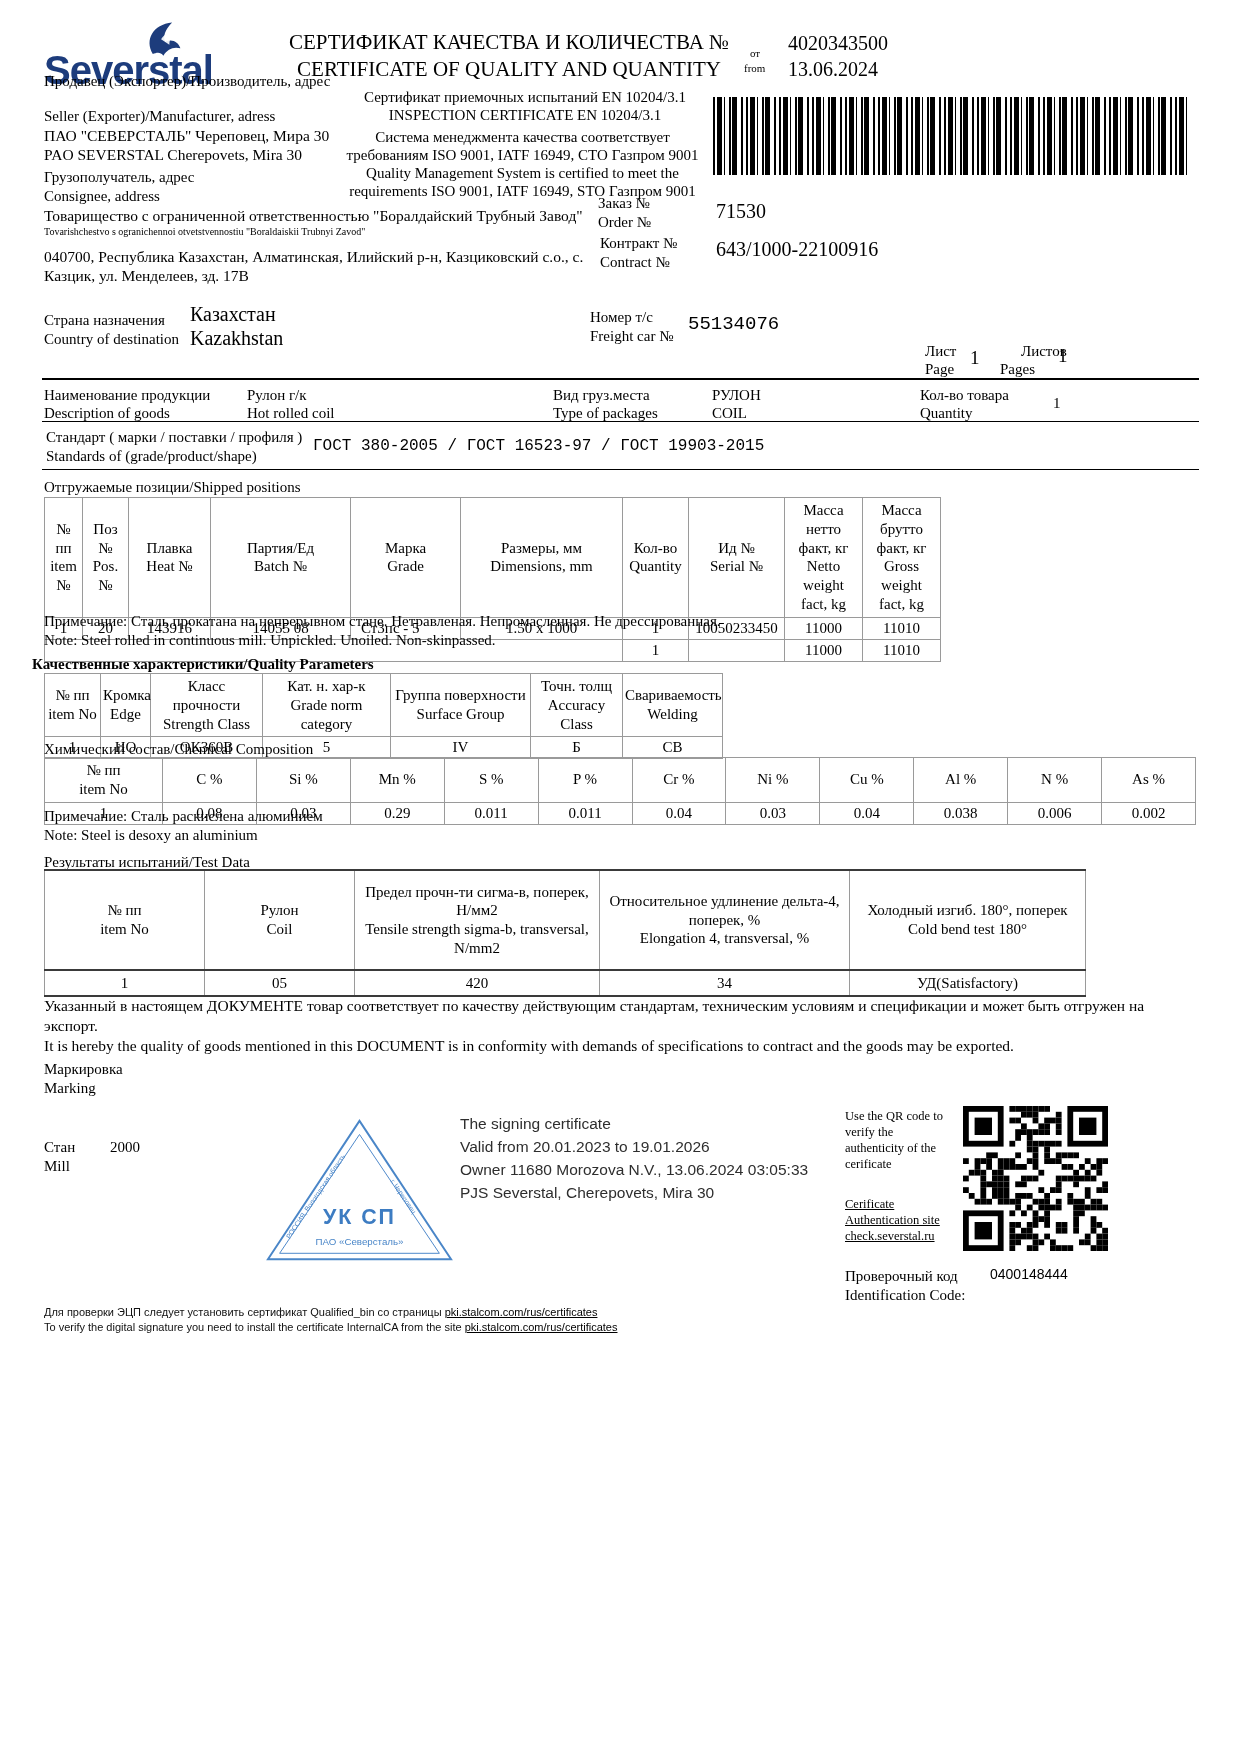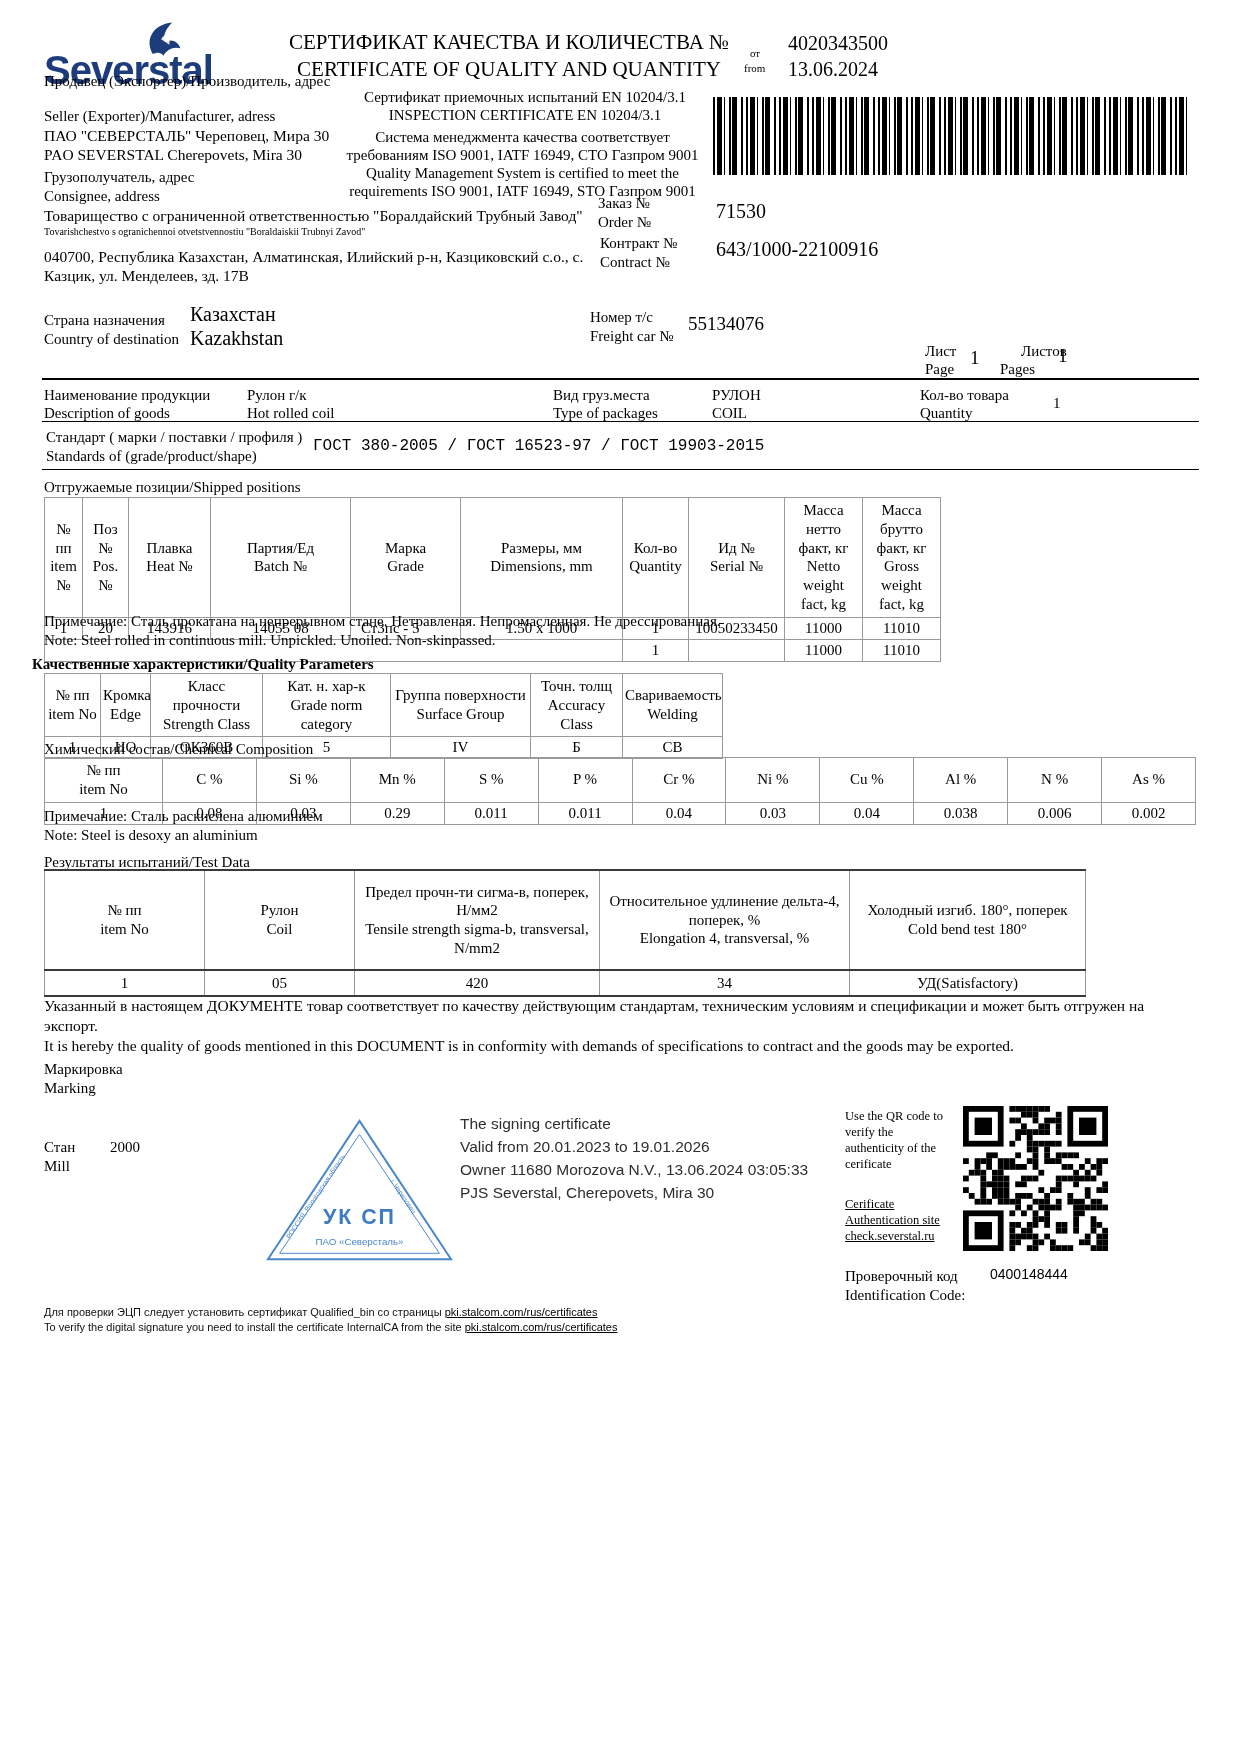--- a/index.html
+++ b/index.html
@@ -86,21 +86,21 @@
   <div class="abs lbl" style="left:598px; top:194px;">Заказ №</div>
   <div class="abs lbl" style="left:598px; top:213px;">Order №</div>
   <div class="abs big" style="left:716px; top:200px;">71530</div>
 
   <div class="abs lbl" style="left:600px; top:234px;">Контракт №</div>
   <div class="abs lbl" style="left:600px; top:253px;">Contract №</div>
   <div class="abs big" style="left:716px; top:238px;">643/1000-22100916</div>
 
   <div class="abs lbl" style="left:590px; top:308px;">Номер т/с</div>
   <div class="abs lbl" style="left:590px; top:327px;">Freight car №</div>
-  <div class="abs" style="left:688px; top:313px; font-size:19px;">55134076</div>
+  <div class="abs" style="left:688px; top:313px; font-size:19px;font-family:Liberation Mono, monospace;">55134076</div>
 
   <div class="abs lbl" style="left:44px; top:311px;">Страна назначения</div>
   <div class="abs lbl" style="left:44px; top:330px;">Country of destination</div>
   <div class="abs" style="left:190px; top:303px; font-size:20px;">Казахстан</div>
   <div class="abs" style="left:190px; top:327px; font-size:20px;">Kazakhstan</div>
 
   <div class="abs lbl" style="left:925px; top:342px;">Лист</div>
   <div class="abs lbl" style="left:925px; top:360px;">Page</div>
   <div class="abs" style="left:970px; top:347px; font-size:19px;">1</div>
   <div class="abs lbl" style="left:1021px; top:342px;">Листов</div>

